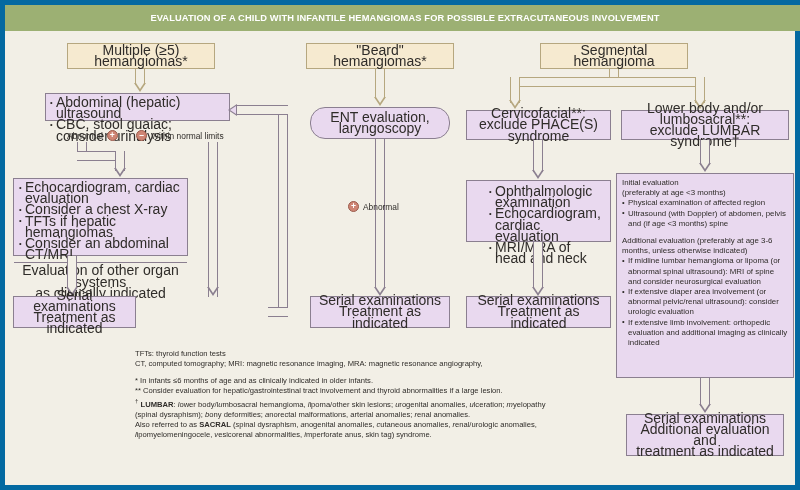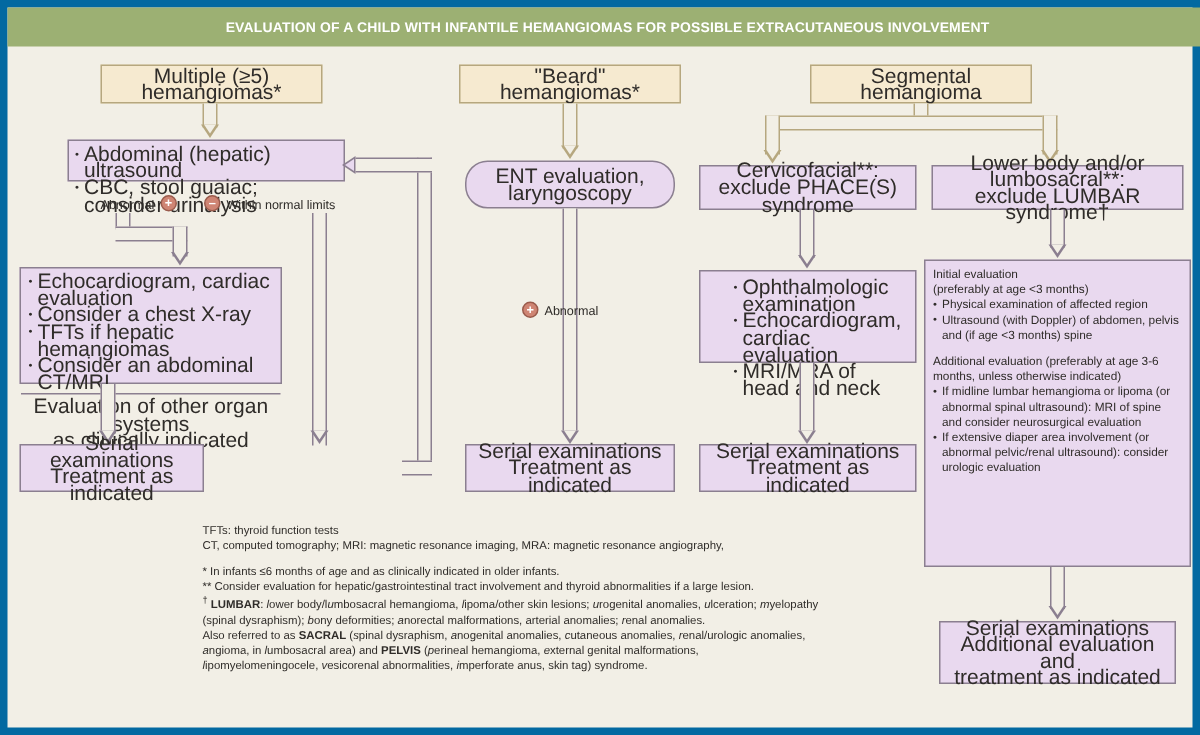--- a/index.html
+++ b/index.html
@@ -330,20 +330,21 @@
 (preferably at age &lt;3 months)</div>
     <ul class="bl">
       <li>Physical examination of affected region</li>
       <li>Ultrasound (with Doppler) of abdomen, pelvis and (if age &lt;3 months) spine</li>
     </ul>
     <div style="height:7px;"></div>
     <div>Additional evaluation (preferably at age 3-6 months, unless otherwise indicated)</div>
     <ul class="bl">
       <li>If midline lumbar hemangioma or lipoma (or abnormal spinal ultrasound): MRI of spine and consider neurosurgical evaluation</li>
       <li>If extensive diaper area involvement (or abnormal pelvic/renal ultrasound): consider urologic evaluation</li>
+      <li>If extensive limb involvement: orthopedic evaluation and additional imaging as clinically indicated</li>
     </ul>
   </div>
 
   <div class="vline" style="left:695px; top:373px; width:10px; height:28px;"></div>
   <div class="arrowdown" style="left:694px; top:399px;"></div>
 
   <div class="box lilac center" style="left:621px; top:409px; width:158px; height:42px;">
     <span style="white-space:pre-line;">Serial examinations
 Additional evaluation and
 treatment as indicated</span>
@@ -359,20 +360,17 @@
       <span class="sup">†</span>
       <b>LUMBAR</b><span>: </span><i>l</i><span>ower body/l</span><i>u</i><span>mbosacral hemangioma, </span><i>l</i><span>ipoma/other skin lesions; </span><i>u</i><span>rogenital anomalies, </span><i>u</i><span>lceration; </span><i>m</i><span>yelopathy</span>
     </p>
     <p>
       <span>(spinal dysraphism); </span><i>b</i><span>ony deformities; </span><i>a</i><span>norectal malformations, arterial anomalies; </span><i>r</i><span>enal anomalies.</span>
     </p>
     <p>
       <span>Also referred to as </span><b>SACRAL</b><span> (</span><i>s</i><span>pinal dysraphism, </span><i>a</i><span>nogenital anomalies, </span><i>c</i><span>utaneous anomalies, </span><i>r</i><span>enal/urologic anomalies,</span>
     </p>
     <p>
-      <i>a</i><span>ngioma, in </span><i>l</i><span>umbosacral area) and </span><b>PELVIS</b><span> (</span><i>p</i><span>erineal hemangioma, </span><i>e</i><span>xternal genital malformations,</span>
-    </p>
-    <p>
       <i>l</i><span>ipomyelomeningocele, </span><i>v</i><span>esicorenal abnormalities, </span><i>i</i><span>mperforate anus, skin tag) syndrome.</span>
     </p>
   </div>
 
 </div>
 
 </body></html>

